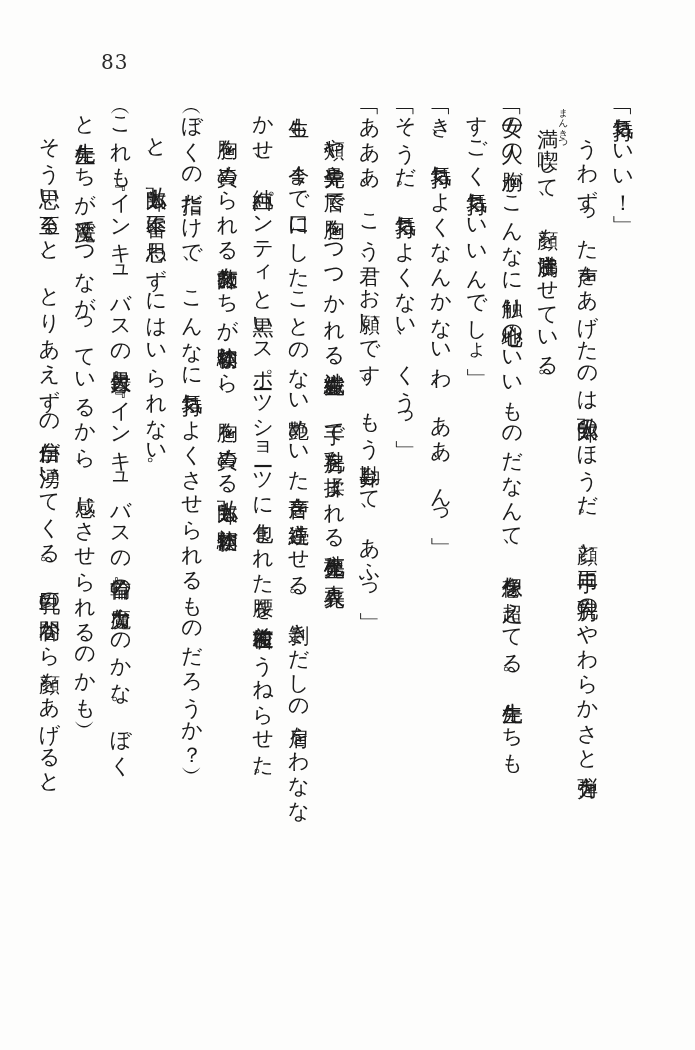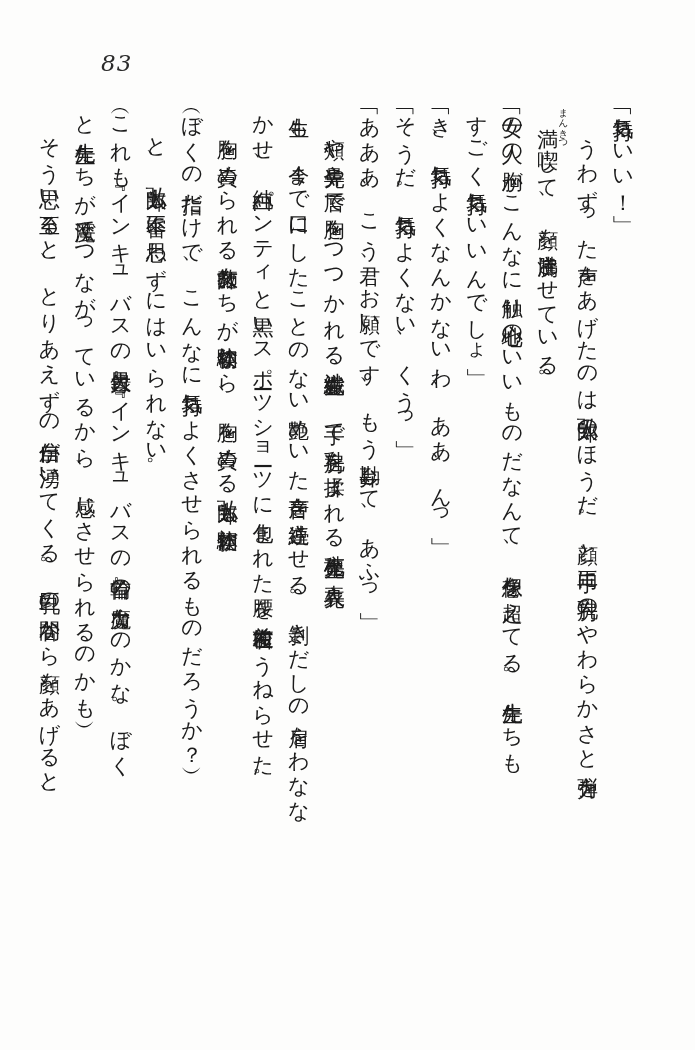--- a/index.html
+++ b/index.html
@@ -12,22 +12,21 @@
     width: 695px;
     height: 1050px;
     background: #fdfdfc;
     overflow: hidden;
     font-family: "DejaVu Serif", "Liberation Serif", serif;
   }
   .page-number {
     position: absolute;
     top: 50px;
     left: 101px;
-    font-style: italic;
-    font-size: 23px;
+    font-size: 20px;
     color: #2b2b2b;
     letter-spacing: 1px;
   }
   .text-block {
     position: absolute;
     top: 101px;
     right: 55px;
     height: 862px;
     writing-mode: vertical-rl;
     text-orientation: mixed;

